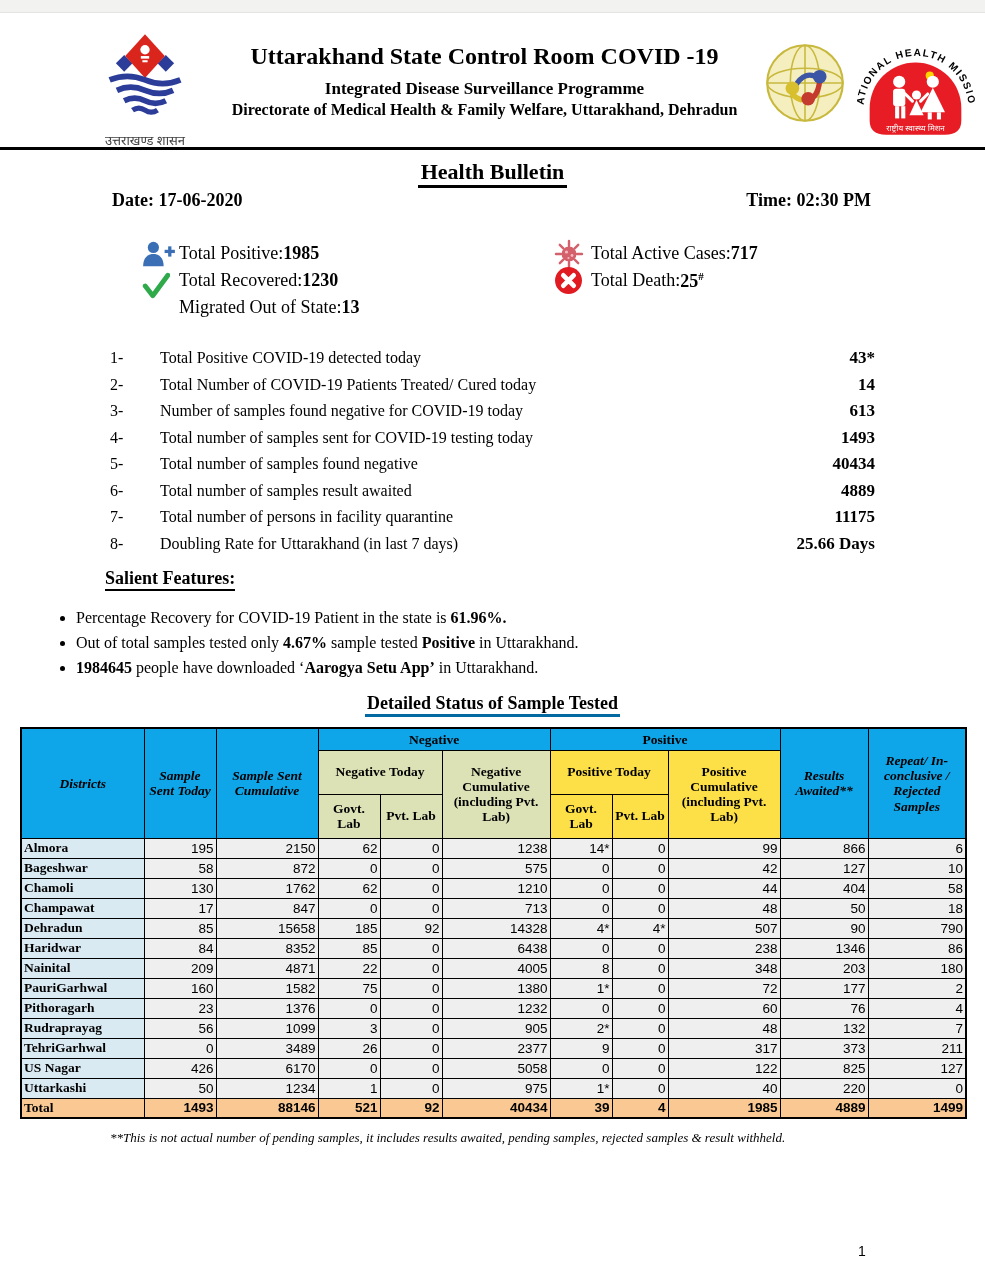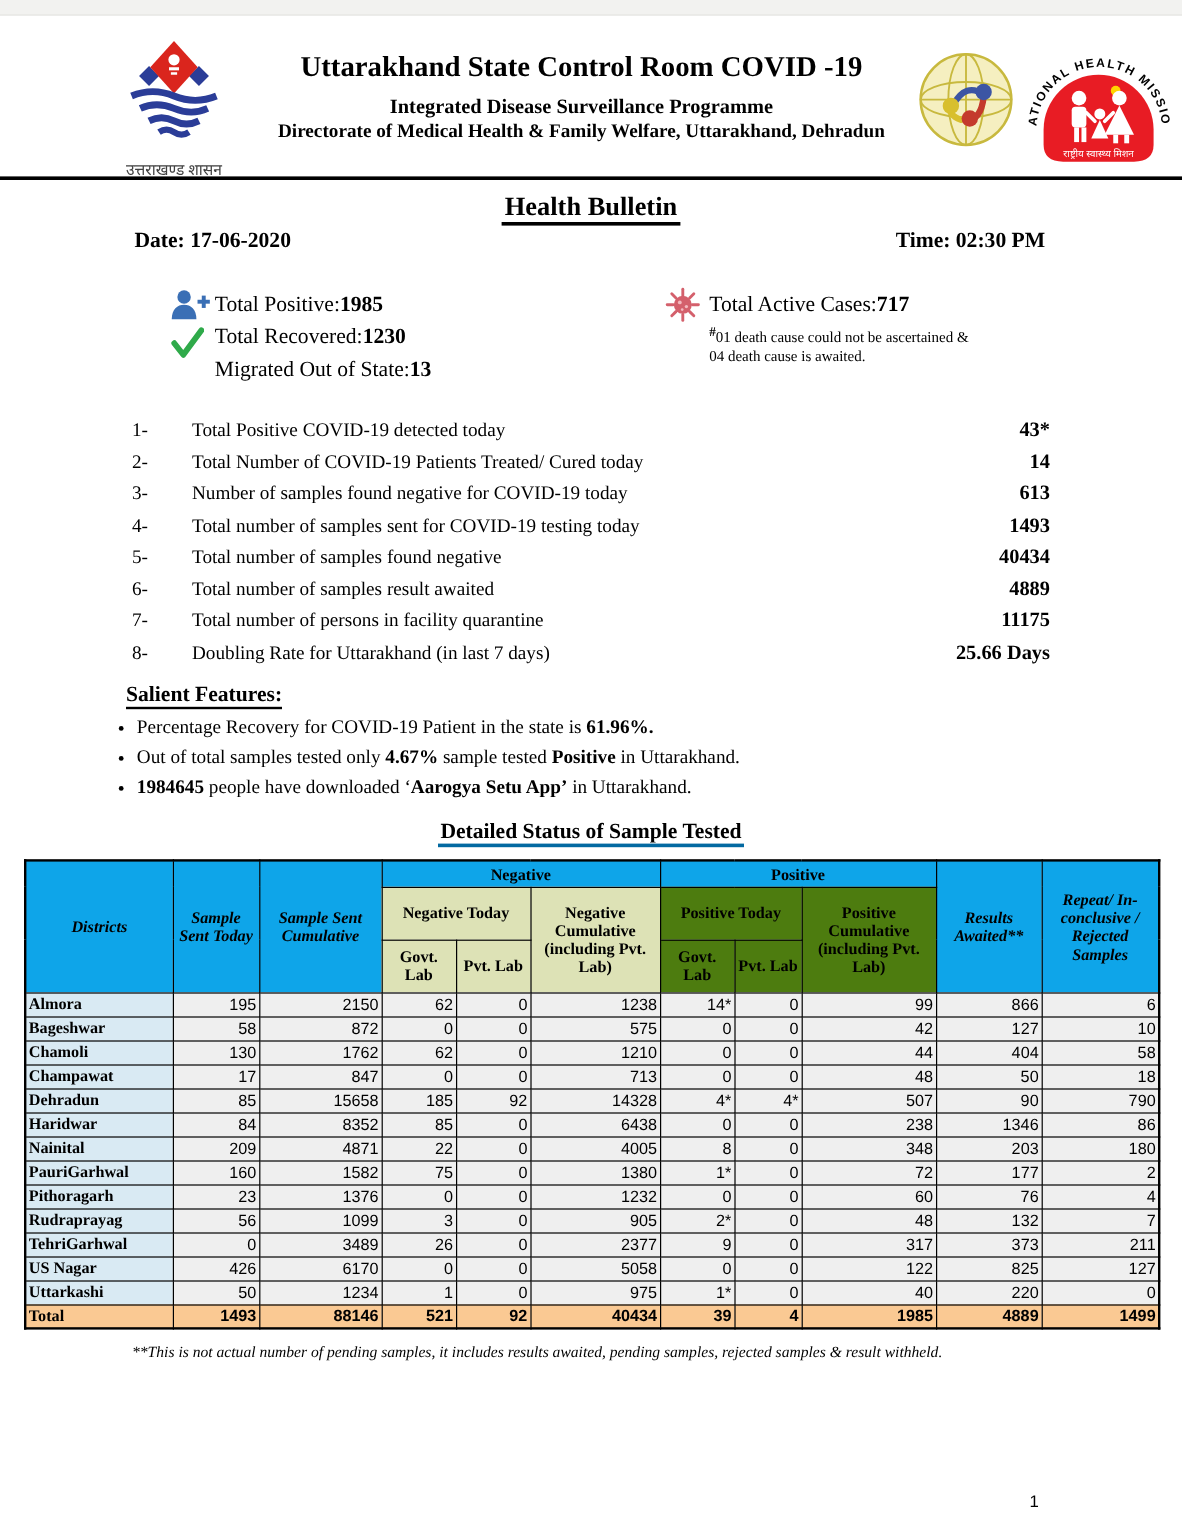--- a/index.html
+++ b/index.html
@@ -39,34 +39,34 @@
   
   .summary-list { margin-top:27px; }
   .list-row { display:flex; align-items:baseline; padding:0 110px; height:26.5px; font-size:16px; }
   .list-num { width:50px; }
   .list-label { flex:1; }
   .list-value { font-weight:bold; font-size:17px; }
 
   
   .salient-heading { margin:8px 0 0 105px; }
   .salient-heading span { font-size:18px; font-weight:bold; border-bottom:2.5px solid #000; padding-bottom:1px; }
-  ul.salient-list { margin:9px 0 0 0; padding-left:114px; }
+  ul.salient-list { margin:20px 0 0 0; padding-left:76px; }
   ul.salient-list li { font-size:16px; margin-bottom:7px; }
 
   
   .table-title { text-align:center; margin-top:16px; }
   .table-title span { font-size:18px; font-weight:bold; border-bottom:3px solid #0369a1; padding:0 2px 1px; }
   table.sample-table { border-collapse:collapse; table-layout:fixed; width:945px; margin:13px 0 0 20px; border:2px solid #000; }
   .sample-table th, .sample-table td { border:1px solid #000; }
   .sample-table thead th { font-size:13.5px; font-weight:bold; line-height:1.13; padding:2px 2px; text-align:center; vertical-align:middle; }
   th.v-top { vertical-align:top;font-style:italic; }
   th.h-dist { text-align:left; padding-left:6px; font-size:15px; }
   .bg-blue { background:#0ea5e9; }
   .bg-olive { background:#dde2b6; }
-  .bg-peach { background:#4d7c0f;margin-left:16px; }
+  .bg-peach { background:#fde047;margin-left:16px; }
   .sample-table tbody td { height:20px; padding:1px 2px; }
   td.c-dist { background:#d9eaf3; font-weight:bold; text-align:left; padding-left:6px; font-size:13.5px; }
   td.c-num { background:#efefef; font-family:"Liberation Sans", sans-serif; font-size:13.5px; text-align:right; padding-right:6px; }
   tr.total-row td { background:#fac993 !important; font-weight:bold; }
   tr.h1 { height:22px; } tr.h2 { height:44px; } tr.h3 { height:44px; }
 
   
   .footnotes { margin:10px 0 0 110px; width:800px; font-style:italic; font-size:13px; line-height:1.35; }
   .footnote { margin-bottom:9px; }
 
@@ -197,23 +197,29 @@
           </g>
           <circle cx="15" cy="15" r="7.5" fill="#d4606c"></circle>
           <circle cx="12.5" cy="13" r="1.6" fill="#f3b9bf"></circle>
           <circle cx="18" cy="16.5" r="1.4" fill="#f3b9bf"></circle>
           <circle cx="14.5" cy="19" r="1.1" fill="#f3b9bf"></circle>
         </svg>
       </span>
       <span>Total Active Cases: </span>
       <span class="stat-value">717</span>
     </div>
-    <div class="death-note">
-      <span class="sup">#</span><span>01 death cause could  not be ascertained &amp;</span><br>
-      <span>04 death cause is awaited.</span>
+    <div class="stat-row">
+      <span class="stat-icon">
+        <svg width="29" height="29" viewBox="0 0 28 28">
+          <circle cx="14" cy="14" r="13" fill="#e11b22"></circle>
+          <path d="M9 9 L19 19 M19 9 L9 19" stroke="#fff" stroke-width="4.6" stroke-linecap="round"></path>
+        </svg>
+      </span>
+      <span>Total Death: </span>
+      <span class="stat-value"><b>25</b><span class="sup">#</span></span>
     </div>
   </div>
 </div>
 
 <div class="summary-list">
     <div class="list-row">
       <span class="list-num">1-</span>
       <span class="list-label">Total Positive COVID-19 detected today</span>
       <span class="list-value">43*</span>
     </div>

